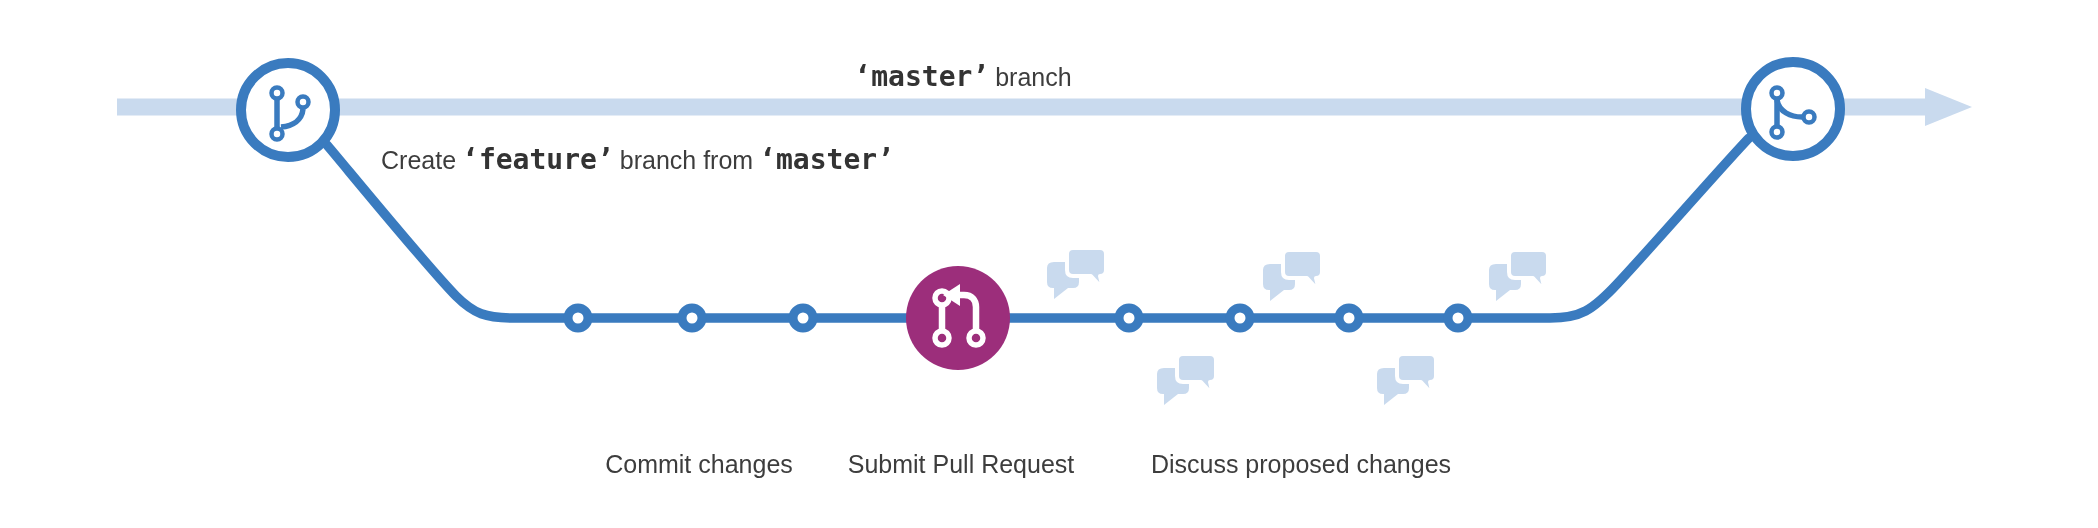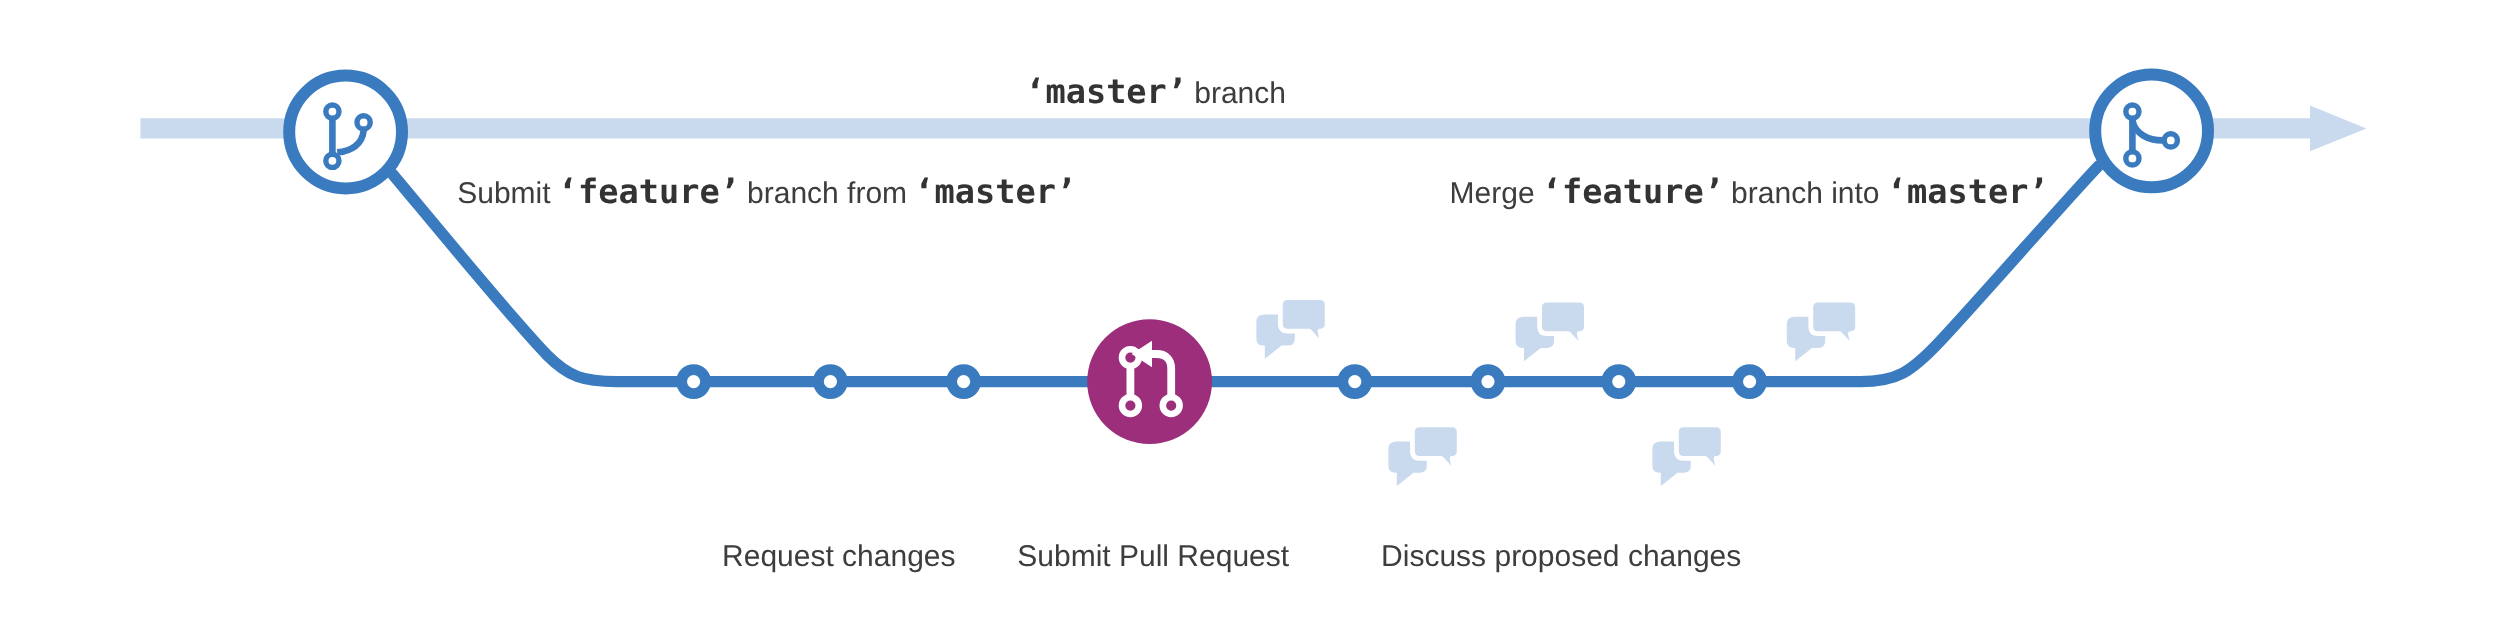--- a/index.html
+++ b/index.html
@@ -117,26 +117,23 @@
       <use href="#bubble" x="1157" y="354"></use>
       <use href="#bubble" x="1377" y="354"></use>
     </g>
   </svg>
 
   <div class="label centered" style="left:963px; top:62px;">
     <span class="mono">‘master’</span><span class="sans">branch</span>
   </div>
 
   <div class="label" style="left:381px; top:145px;">
-    <span class="sans">Submit</span><span class="mono">‘feature’</span><span class="sans">branch from</span><span class="mono">‘master’</span>
+    <span class="sans">Create</span><span class="mono">‘feature’</span><span class="sans">branch from</span><span class="mono">‘master’</span>
   </div>
 
-  <div class="label" style="left:1208px; top:145px;">
-    <span class="sans">Merge</span><span class="mono">‘feature’</span><span class="sans">branch into</span><span class="mono">‘master’</span>
-  </div>
 
-  <div class="label centered" style="left:699px; top:449px;">Request changes</div>
+  <div class="label centered" style="left:699px; top:449px;">Commit changes</div>
 
   <div class="label centered" style="left:961px; top:449px;">Submit Pull Request</div>
 
   <div class="label centered" style="left:1301px; top:449px;">Discuss proposed changes</div>
 
 </div>
 
 </body></html>

